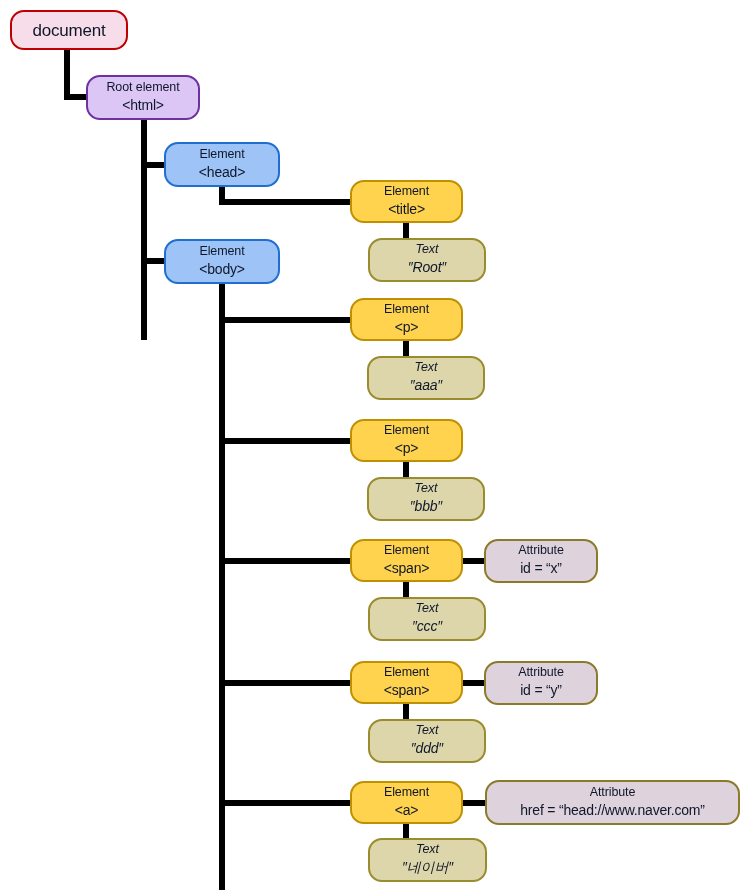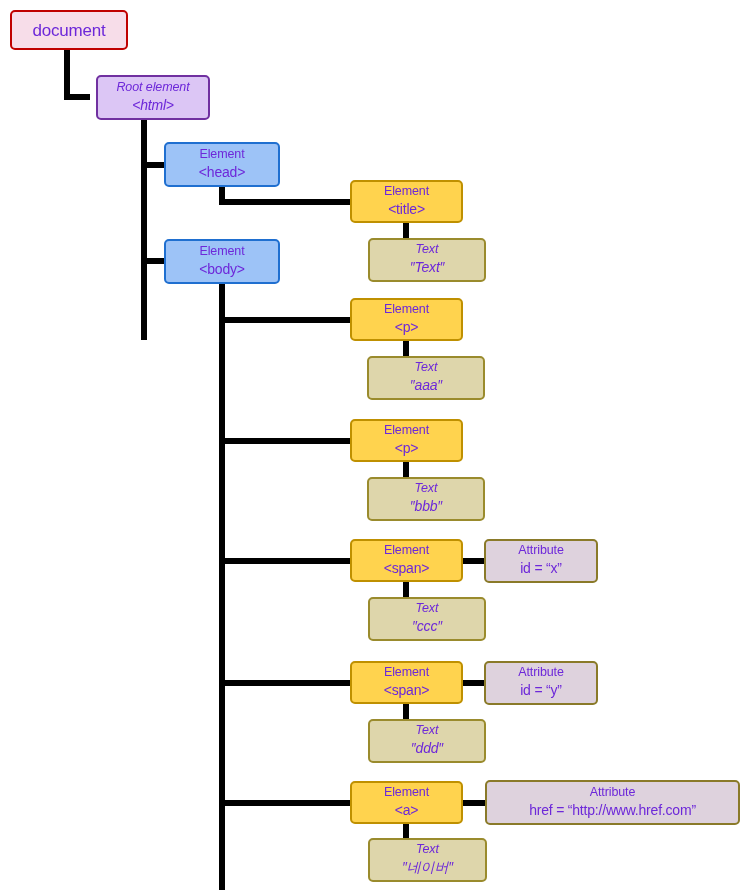--- a/index.html
+++ b/index.html
@@ -13,29 +13,29 @@
   #diagram {
     position: relative;
     width: 754px;
     height: 893px;
     background: #ffffff;
     overflow: hidden;
   }
   .node {
     position: absolute;
     box-sizing: border-box;
-    border-radius: 5px;
+    border-radius: 14px;
     border-width: 2.5px;
     border-style: solid;
     display: flex;
     flex-direction: column;
     align-items: center;
     justify-content: center;
     text-align: center;
-    color: #6d28d9;
+    color: #0f172a;
     z-index: 3;
     padding: 2px 12px;
   }
   .node .kind {
     font-size: 12.5px;
     line-height: 15px;
     letter-spacing: -0.1px;
   }
   .node .val {
     font-size: 14px;
@@ -115,38 +115,38 @@
   <div class="edge" style="left:403px; top:702px; width:6px; height:20px;"></div>
 
   <div class="edge" style="left:219px; top:800px; width:136px; height:6px;"></div>
   <div class="edge" style="left:459px; top:800px; width:30px; height:6px;"></div>
   <div class="edge" style="left:403px; top:822px; width:6px; height:20px;"></div>
 
   <div class="node n-document single" style="left:10px; top:10px; width:118px; height:40px;">
     <div class="val">document</div>
   </div>
 
-  <div class="node n-root" style="left:96px; top:75px; width:114px; height:45px;font-style:italic;">
+  <div class="node n-root" style="left:86px; top:75px; width:114px; height:45px;">
     <div class="kind">Root element</div>
     <div class="val">&lt;html&gt;</div>
   </div>
 
   <div class="node n-element-blue" style="left:164px; top:142px; width:116px; height:45px;">
     <div class="kind">Element</div>
     <div class="val">&lt;head&gt;</div>
   </div>
 
   <div class="node n-element" style="left:350px; top:180px; width:113px; height:43px;">
     <div class="kind">Element</div>
     <div class="val">&lt;title&gt;</div>
   </div>
 
   <div class="node n-text" style="left:368px; top:238px; width:118px; height:44px;">
     <div class="kind">Text</div>
-    <div class="val">″Text″</div>
+    <div class="val">″Root″</div>
   </div>
 
   <div class="node n-element-blue" style="left:164px; top:239px; width:116px; height:45px;">
     <div class="kind">Element</div>
     <div class="val">&lt;body&gt;</div>
   </div>
 
   <div class="node n-element" style="left:350px; top:298px; width:113px; height:43px;">
     <div class="kind">Element</div>
     <div class="val">&lt;p&gt;</div>
@@ -197,21 +197,21 @@
     <div class="val">″ddd″</div>
   </div>
 
   <div class="node n-element" style="left:350px; top:781px; width:113px; height:43px;">
     <div class="kind">Element</div>
     <div class="val">&lt;a&gt;</div>
   </div>
 
   <div class="node n-attribute" style="left:485px; top:780px; width:255px; height:45px;">
     <div class="kind">Attribute</div>
-    <div class="val">href = “http://www.href.com”</div>
+    <div class="val">href = “head://www.naver.com”</div>
   </div>
 
   <div class="node n-text" style="left:368px; top:838px; width:119px; height:44px;">
     <div class="kind">Text</div>
     <div class="val">″네이버″</div>
   </div>
 
 </div>
 
 </body></html>

